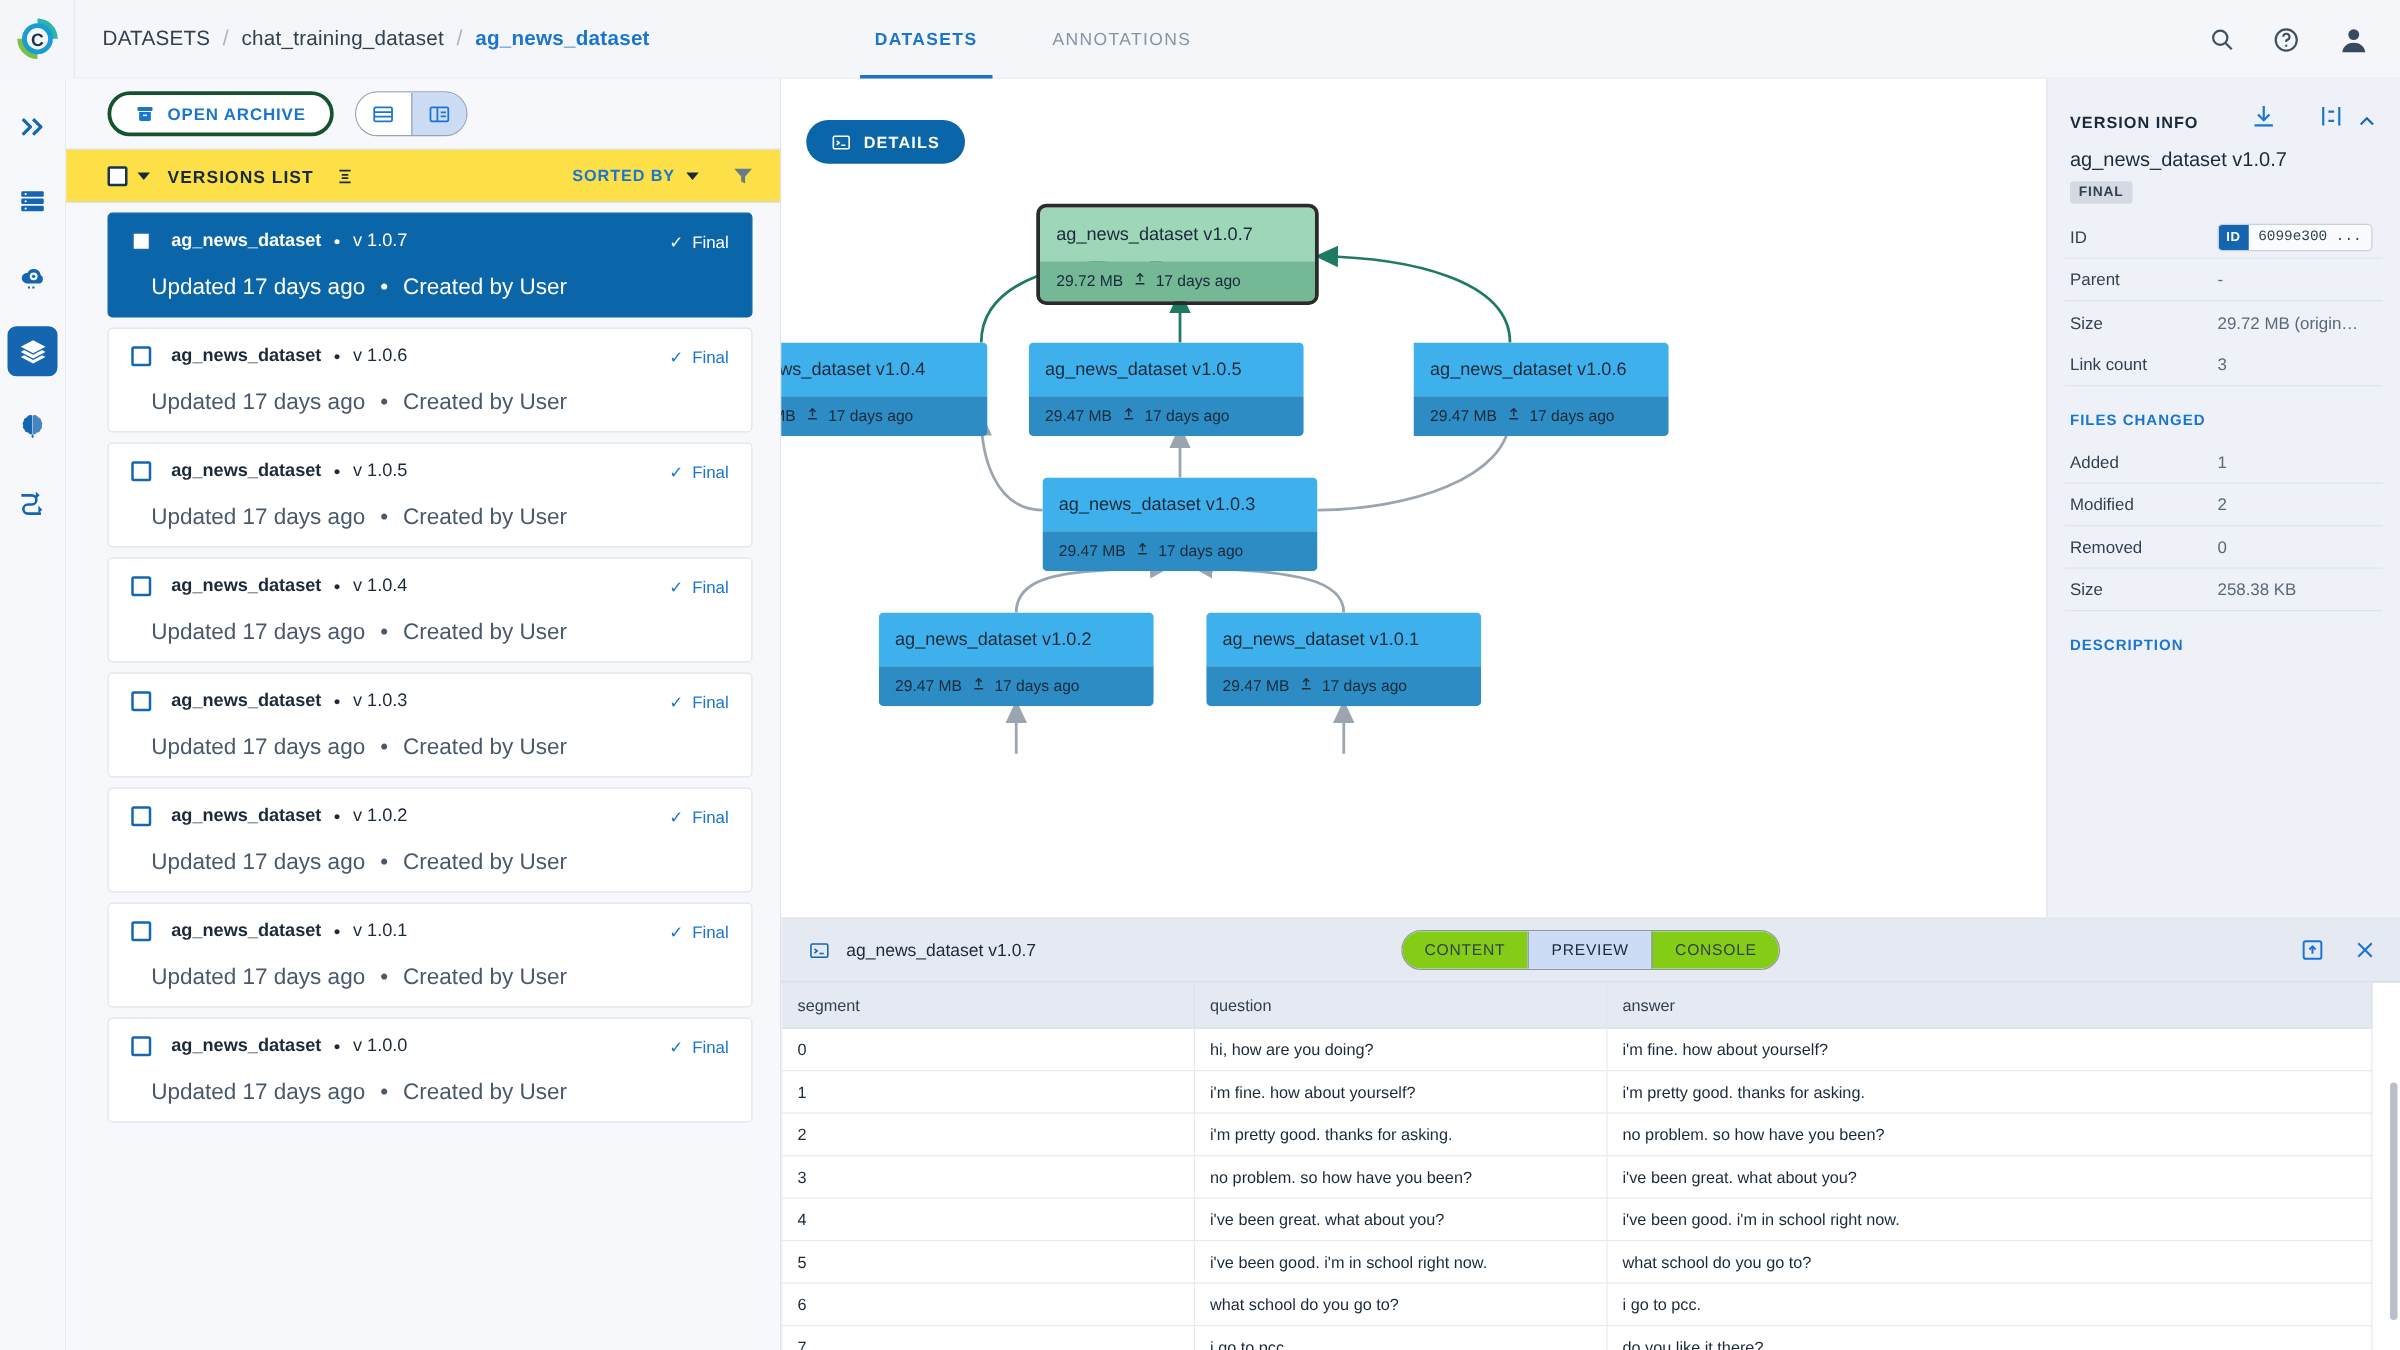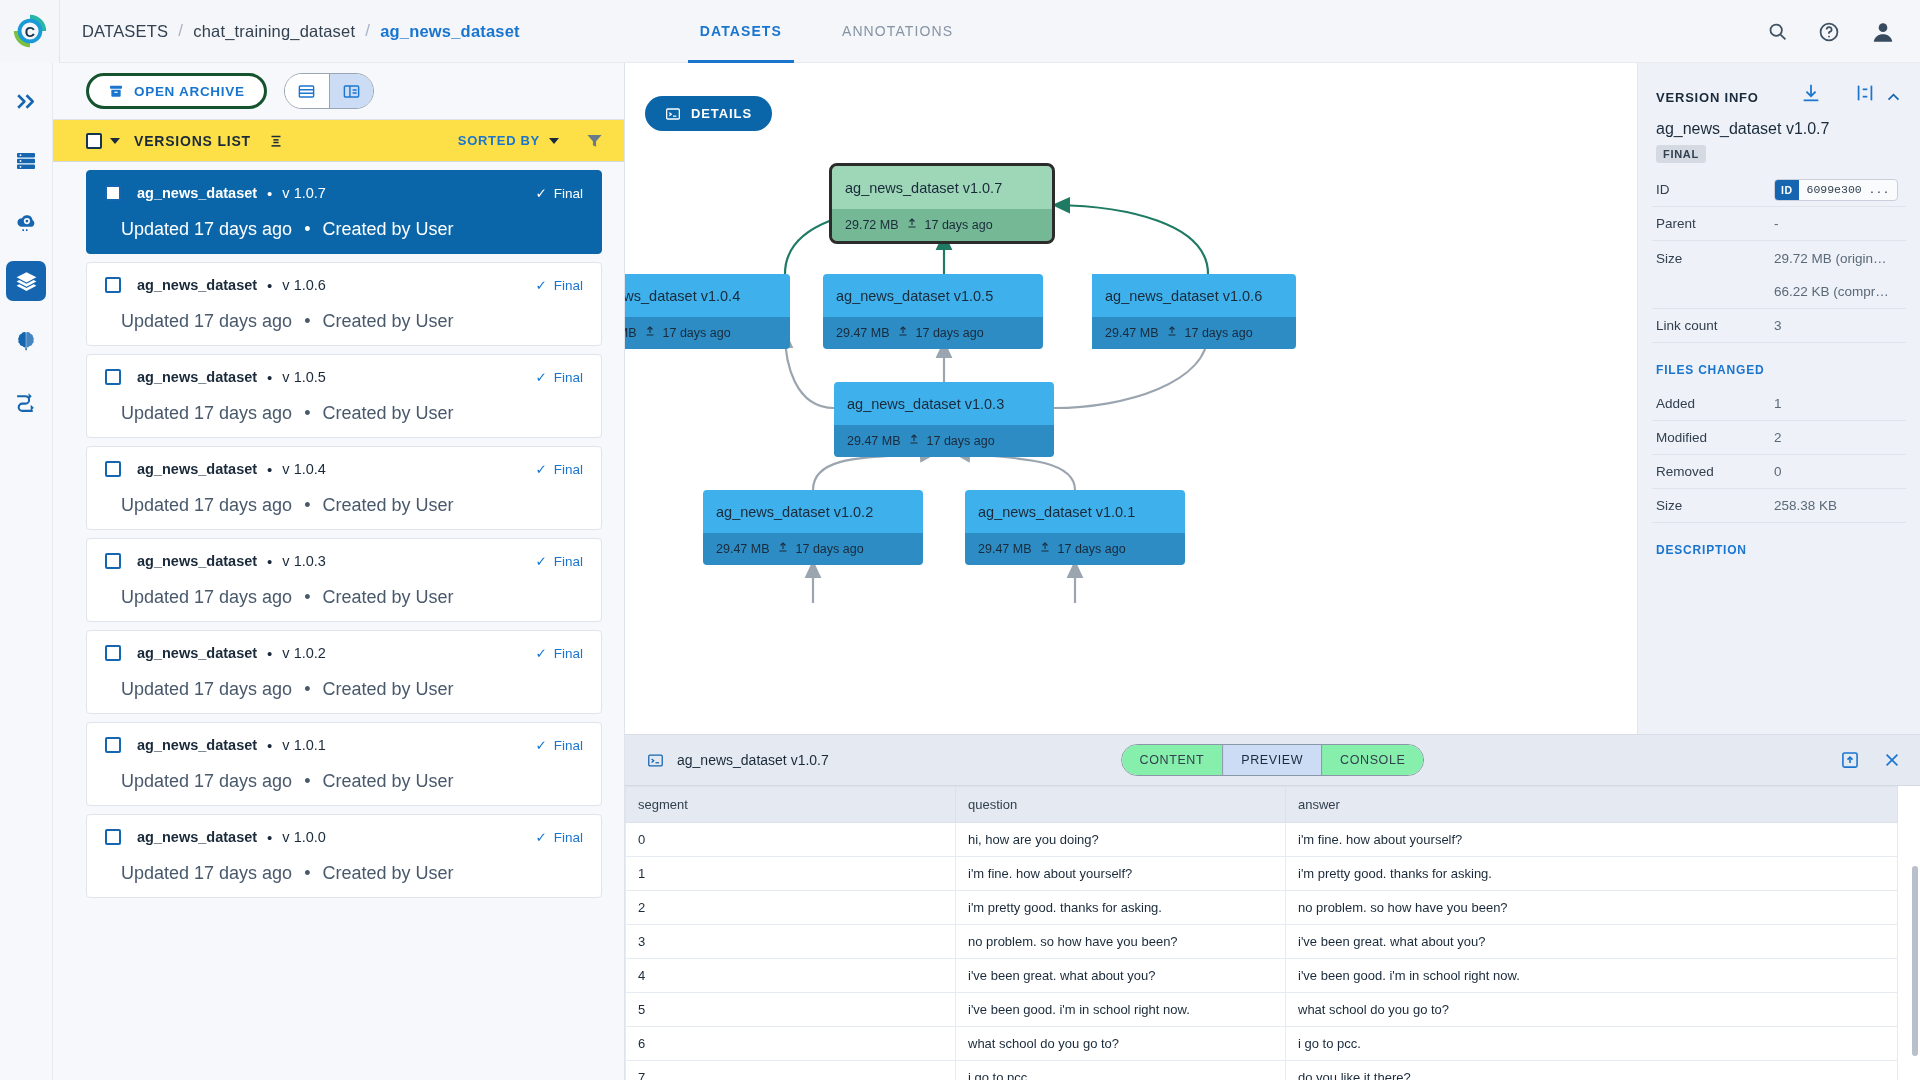--- a/index.html
+++ b/index.html
@@ -204,21 +204,21 @@
     padding: 0 18px 0 22px; border-bottom: 1px solid #d4dae4;
   }
   .bp-title { margin-left: 13px; font-size: 14px; color: #1a2a3a; }
   .bp-tabs {
     position: absolute; left: 50%; transform: translateX(-50%);
     display: flex; height: 32px; border: 1px solid #8a97a8; border-radius: 16px; overflow: hidden;
     background: #ffffff;
   }
   .bp-tab {
     display: flex; align-items: center; padding: 0 18px; font-size: 12.5px;
-    letter-spacing: .6px; color: #32404f; cursor: pointer; background: #86efac;
+    letter-spacing: .6px; color: #32404f; cursor: pointer; background: #84cc16;
   }
   .bp-tab + .bp-tab { border-left: 1px solid #8a97a8; }
   .bp-tab.active { background: #ccdcf5; color: #1a2a3a; }
   .bp-actions { margin-left: auto; display: flex; align-items: center; gap: 22px; }
   .bp-ico { color: #1a75cf; cursor: pointer; display: flex; }
 
   .tbl-wrap { height: 295px; overflow: hidden; padding: 0 12px 0 0; position: relative; }
   table.preview { border-collapse: collapse; width: 1272px; table-layout: fixed; }
   table.preview th {
     background: #e5e9f1; text-align: left; font-size: 13px; font-weight: 400;
@@ -594,21 +594,21 @@
         <svg width="12" height="12" viewBox="0 0 24 24" fill="none" stroke="#1a2a3a" stroke-width="2.2">
           <polyline points="7,9 12,4 17,9"></polyline>
             <line x1="12" y1="4" x2="12" y2="16"></line>
             <line x1="5" y1="20" x2="19" y2="20"></line>
         </svg>
       </span>
       <span>17 days ago</span>
     </div>
   </div>
 
-  <div class="gnode blue" style="left:451px; top:211px;padding-left:16px;">
+  <div class="gnode blue" style="left:490px; top:211px;padding-left:16px;">
     <div class="gtitle">ag_news_dataset v1.0.6</div>
     <div class="gmeta">
       <span>29.47 MB</span>
       <span>
         <svg width="12" height="12" viewBox="0 0 24 24" fill="none" stroke="#1a2a3a" stroke-width="2.2">
           <polyline points="7,9 12,4 17,9"></polyline>
             <line x1="12" y1="4" x2="12" y2="16"></line>
             <line x1="5" y1="20" x2="19" y2="20"></line>
         </svg>
       </span>
@@ -699,24 +699,20 @@
       <span class="val">6099e300 ...</span>
     </span>
   </div>
   <div class="rp-row">
     <span class="rp-key">Parent</span>
     <span class="rp-val">-</span>
   </div>
   <div class="rp-row noline">
     <span class="rp-key">Size</span>
     <span class="rp-val">29.72 MB (origin…</span>
-  </div>
-  <div class="rp-row">
-    <span class="rp-key"></span>
-    <span class="rp-val">66.22 KB (compr…</span>
   </div>
   <div class="rp-row">
     <span class="rp-key">Link count</span>
     <span class="rp-val">3</span>
   </div>
 
   <div class="rp-group-title">FILES CHANGED</div>
   <div class="rp-row">
     <span class="rp-key">Added</span>
     <span class="rp-val">1</span>

